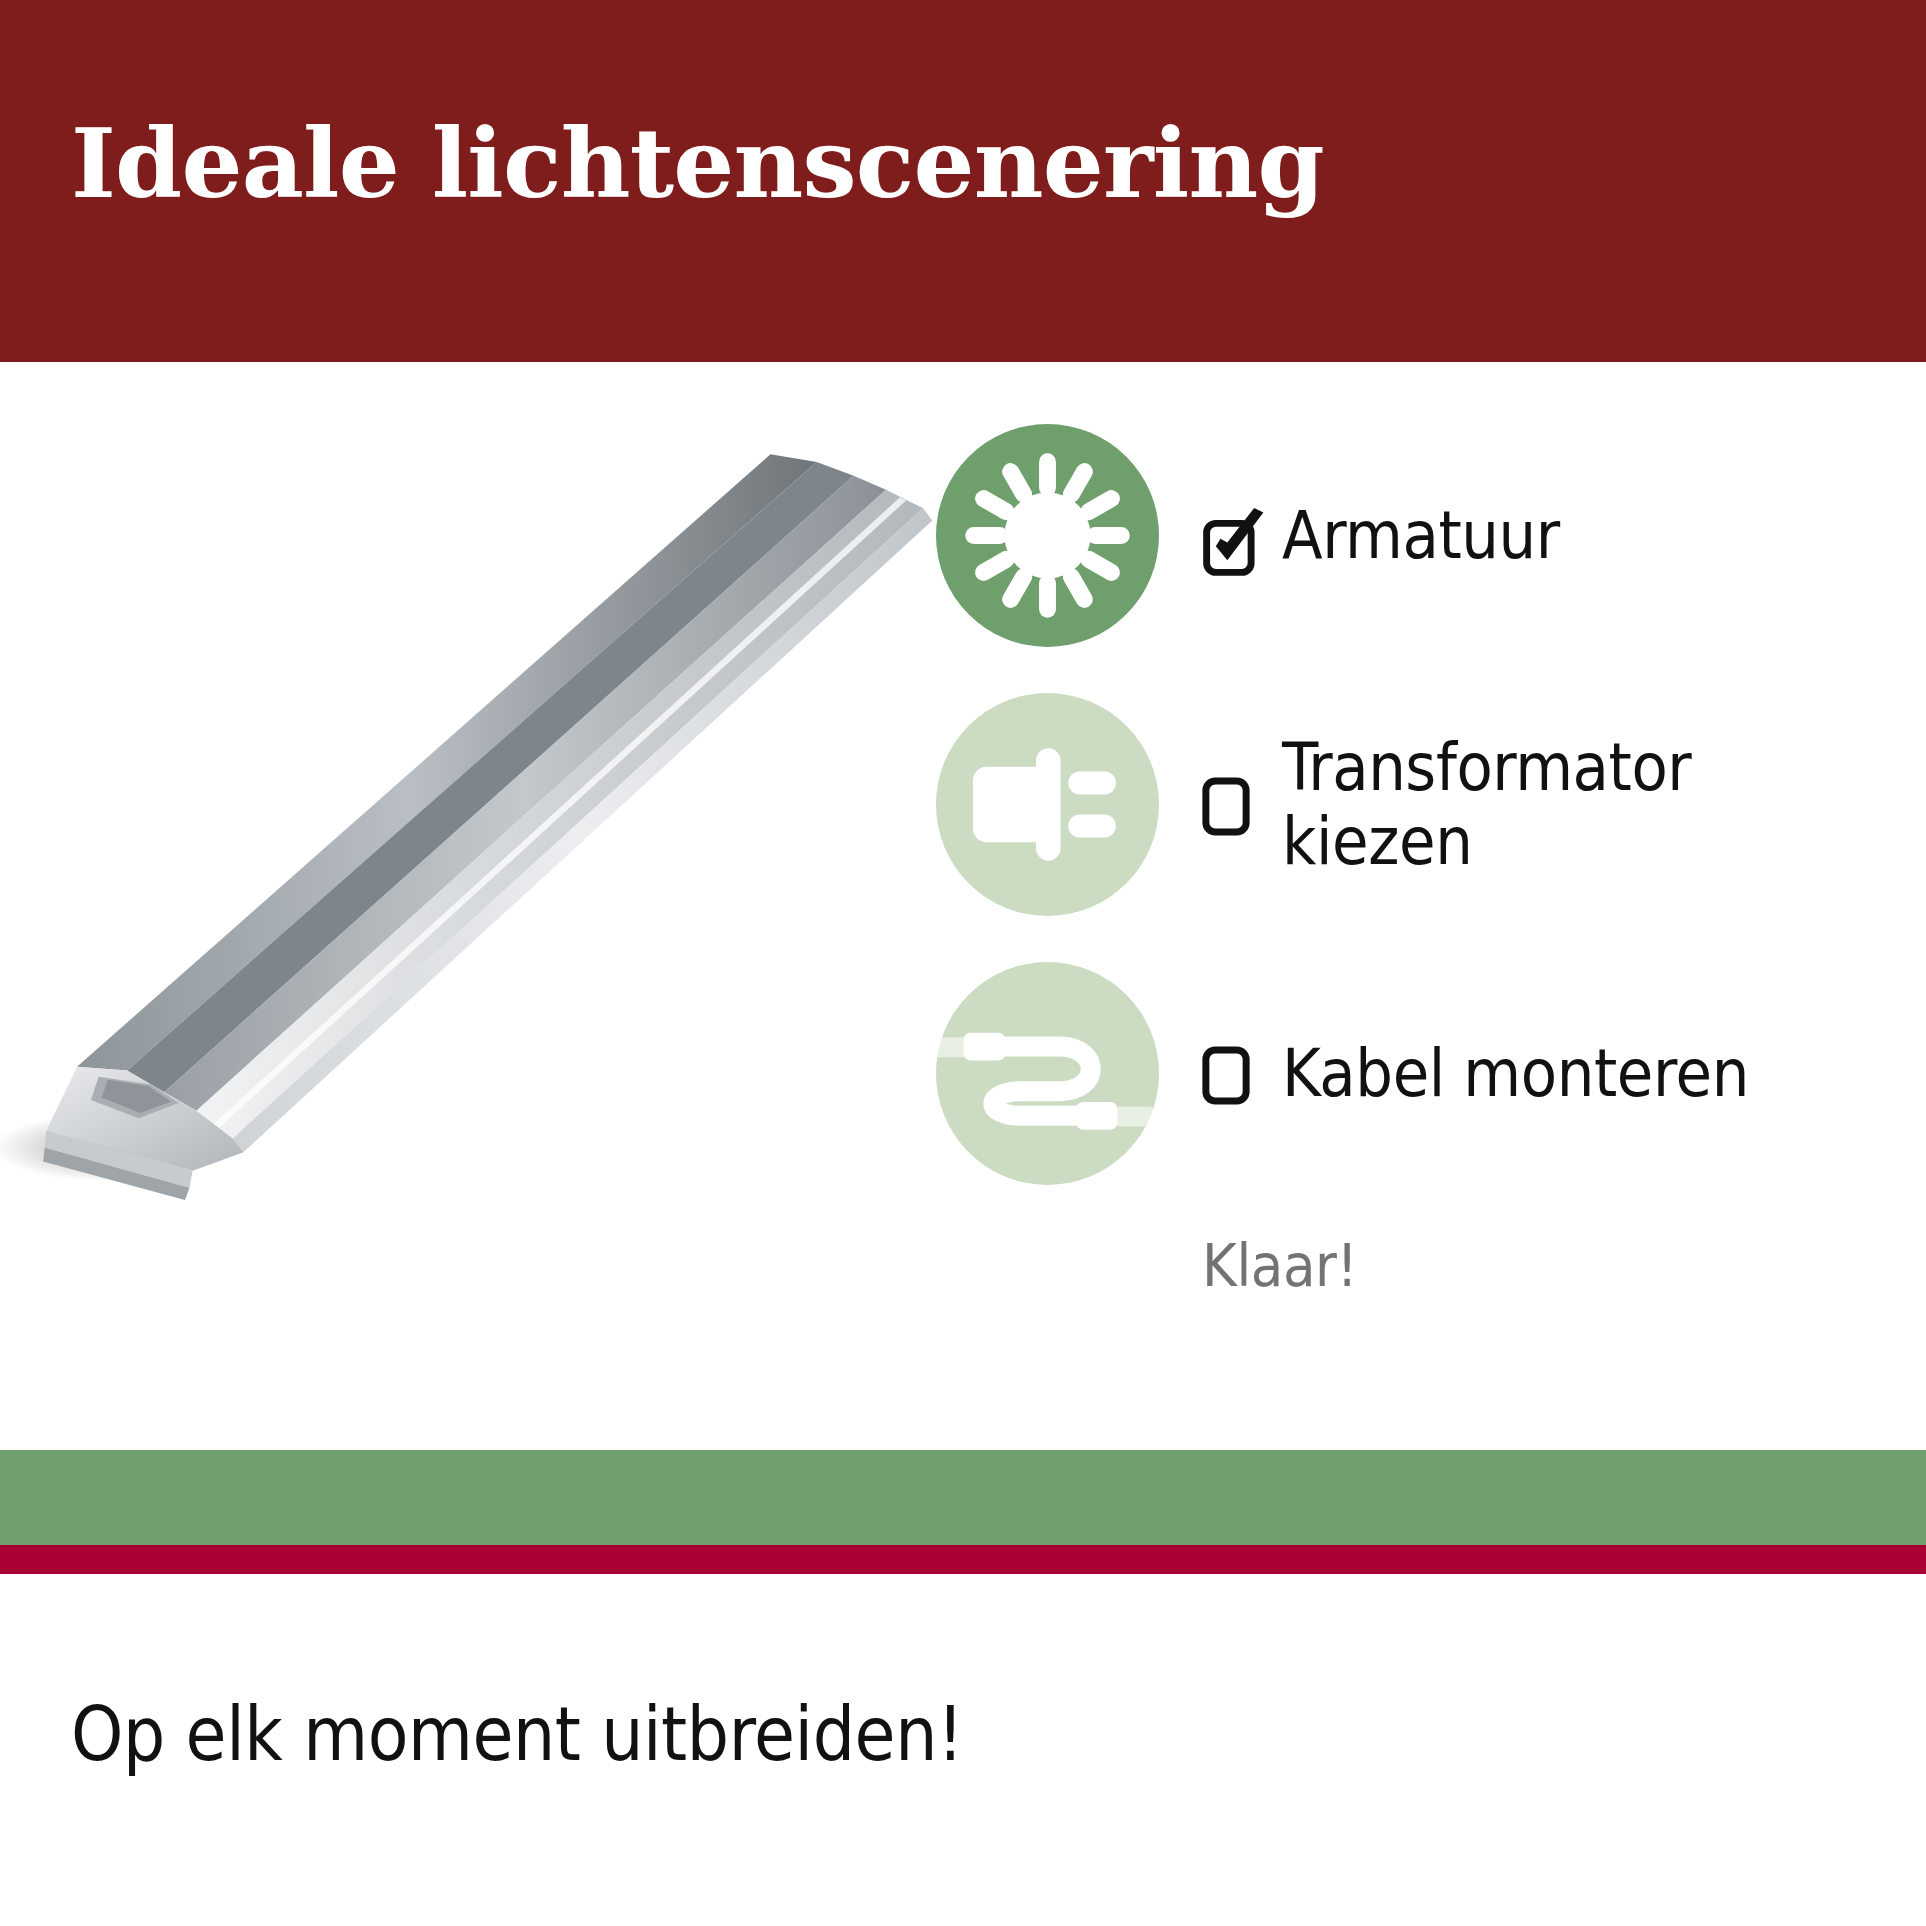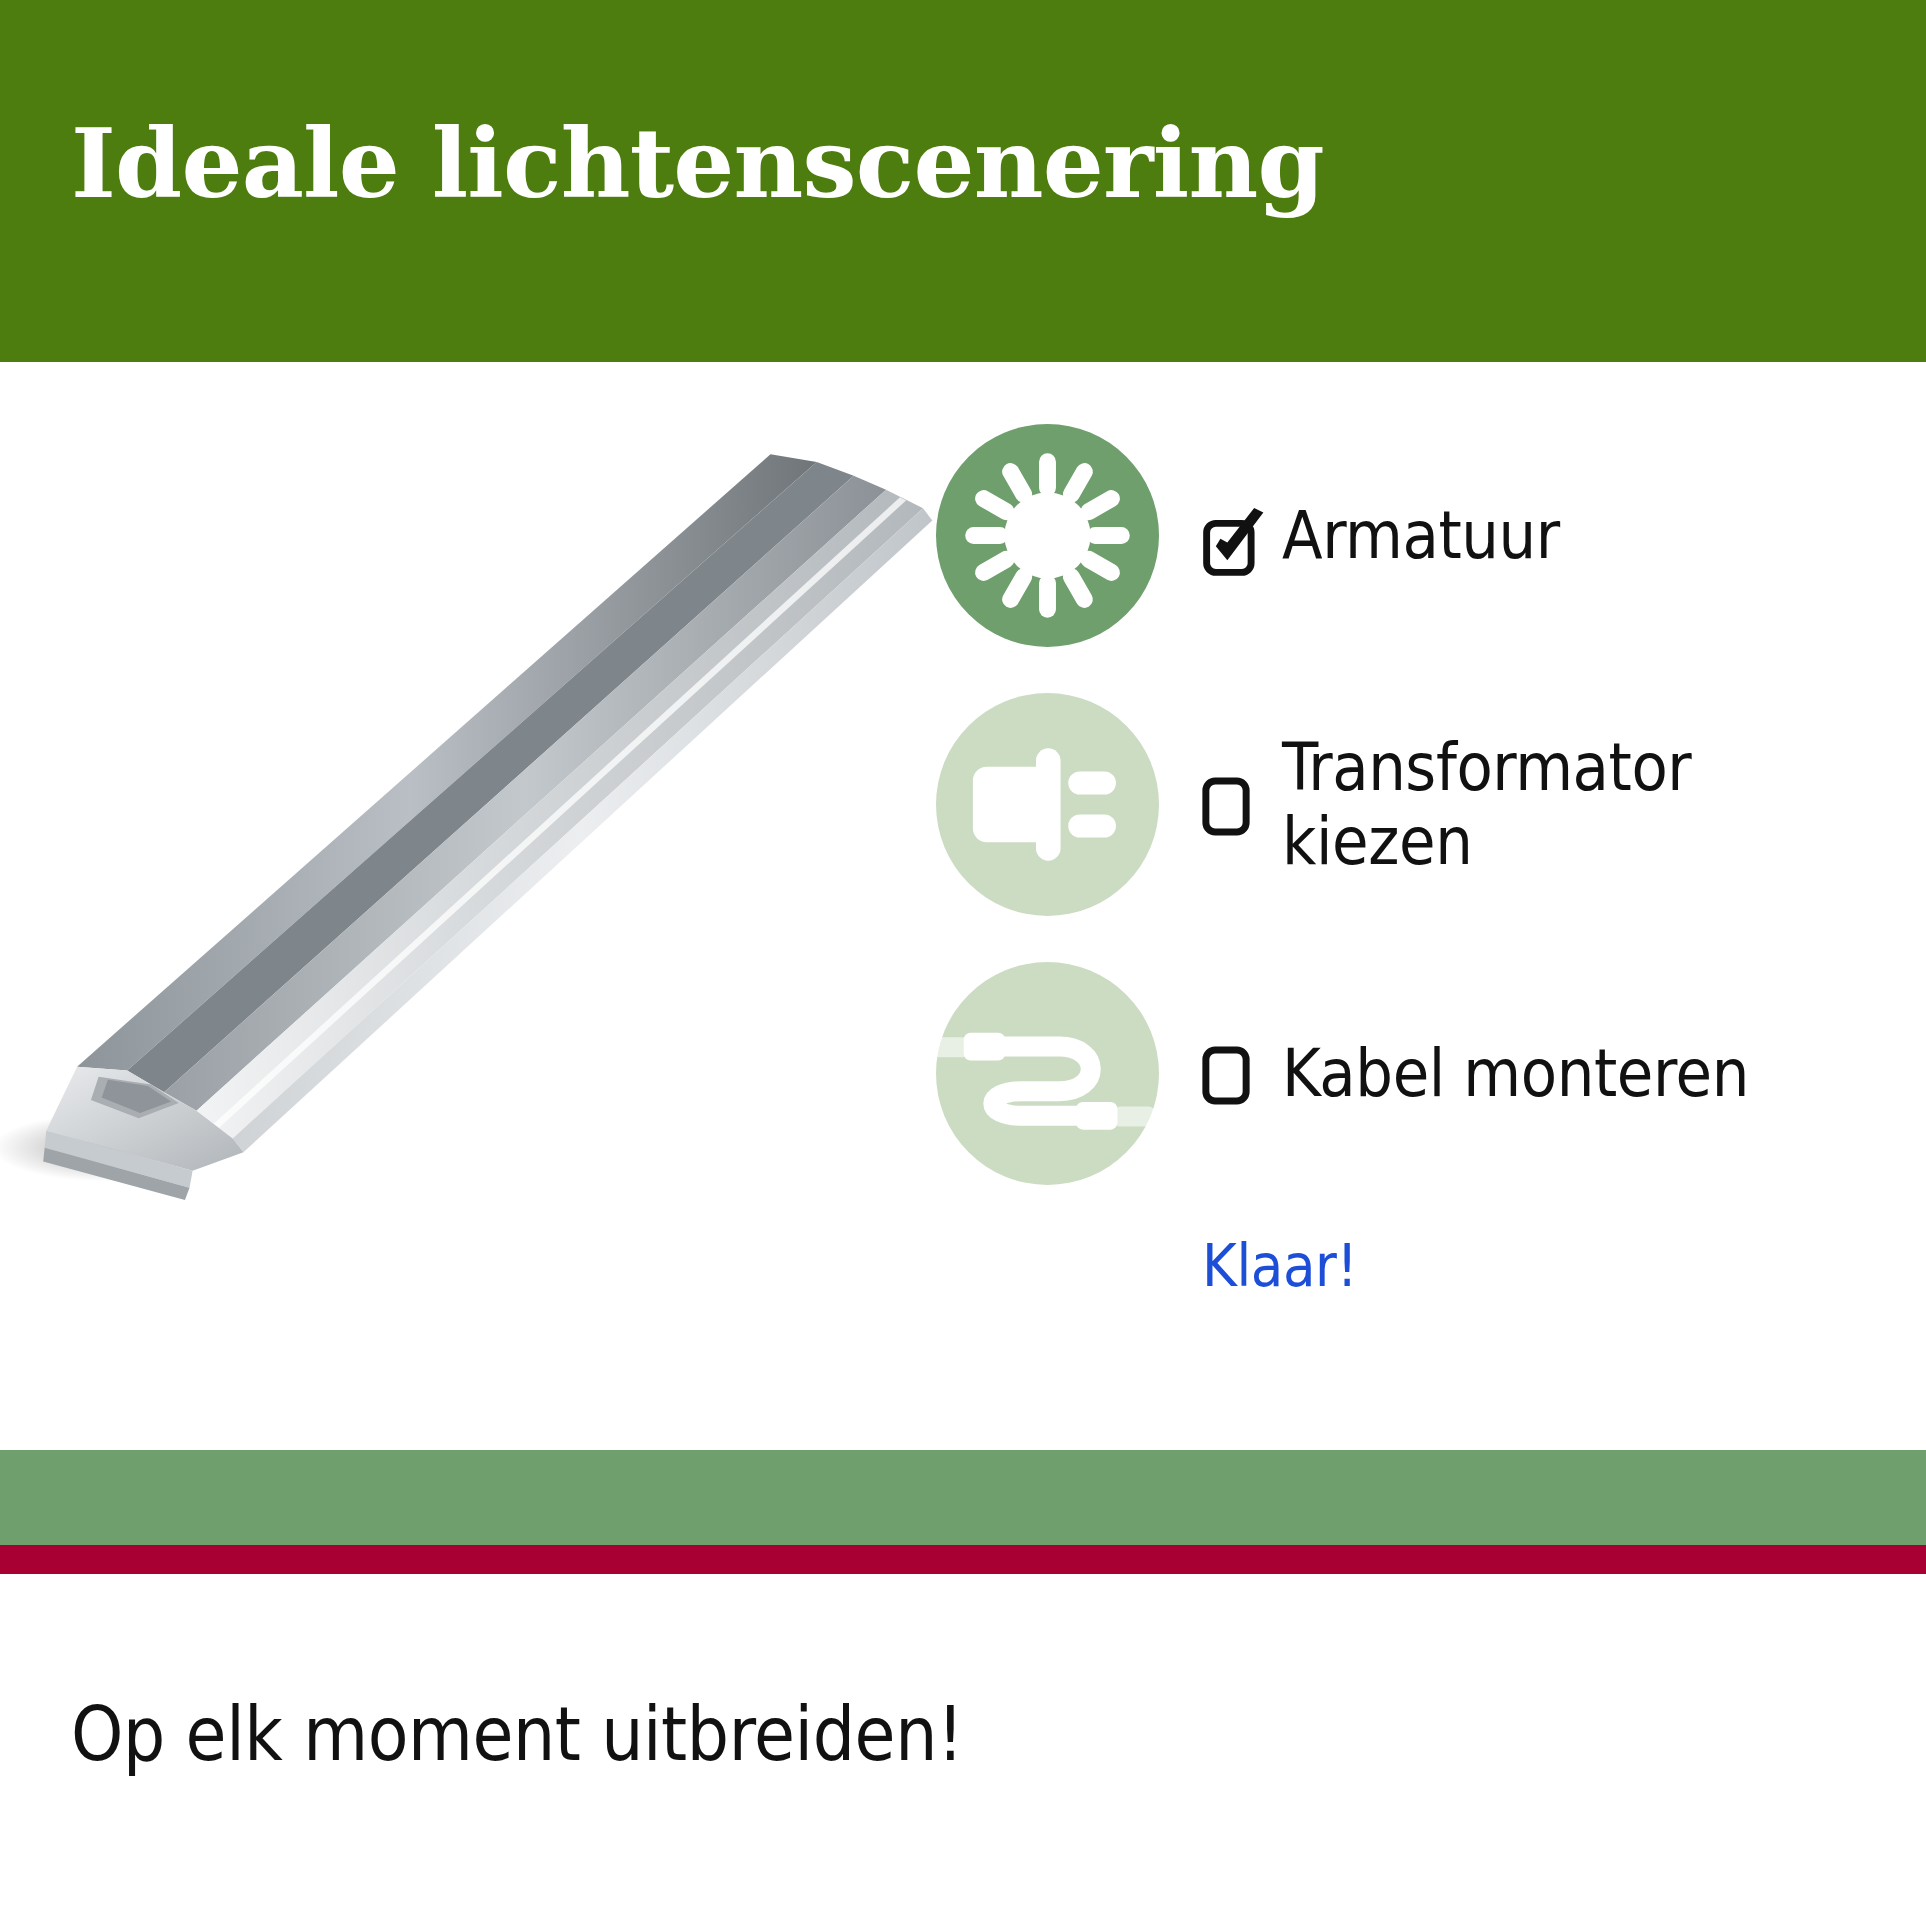--- a/index.html
+++ b/index.html
@@ -15,21 +15,21 @@
     font-family: "Liberation Sans", sans-serif;
   }
 
   
   .header-band {
     position: absolute;
     left: 0;
     top: 0;
     width: 1926px;
     height: 362px;
-    background: #4d7c0f;
+    background: #7f1d1d;
   }
   .header-title {
     position: absolute;
     left: 71px;
     top: 116px;
     font-family: "DejaVu Serif", "Liberation Serif", serif;
     font-weight: bold;
     font-size: 96px;
     line-height: 1.0;
     color: #ffffff;
@@ -117,21 +117,21 @@
     white-space: pre-line;
     letter-spacing: -0.4px;
   }
 
   .klaar {
     position: absolute;
     left: 1202px;
     top: 869px;
     font-family: "DejaVu Sans Condensed", "DejaVu Sans", "Liberation Sans", sans-serif;
     font-size: 59px;
-    color: #1d4ed8;
+    color: #737373;
     letter-spacing: -0.4px;
   }
 
   
   .footer-band {
     position: absolute;
     left: 0;
     top: 1450px;
     width: 1926px;
     height: 95px;

